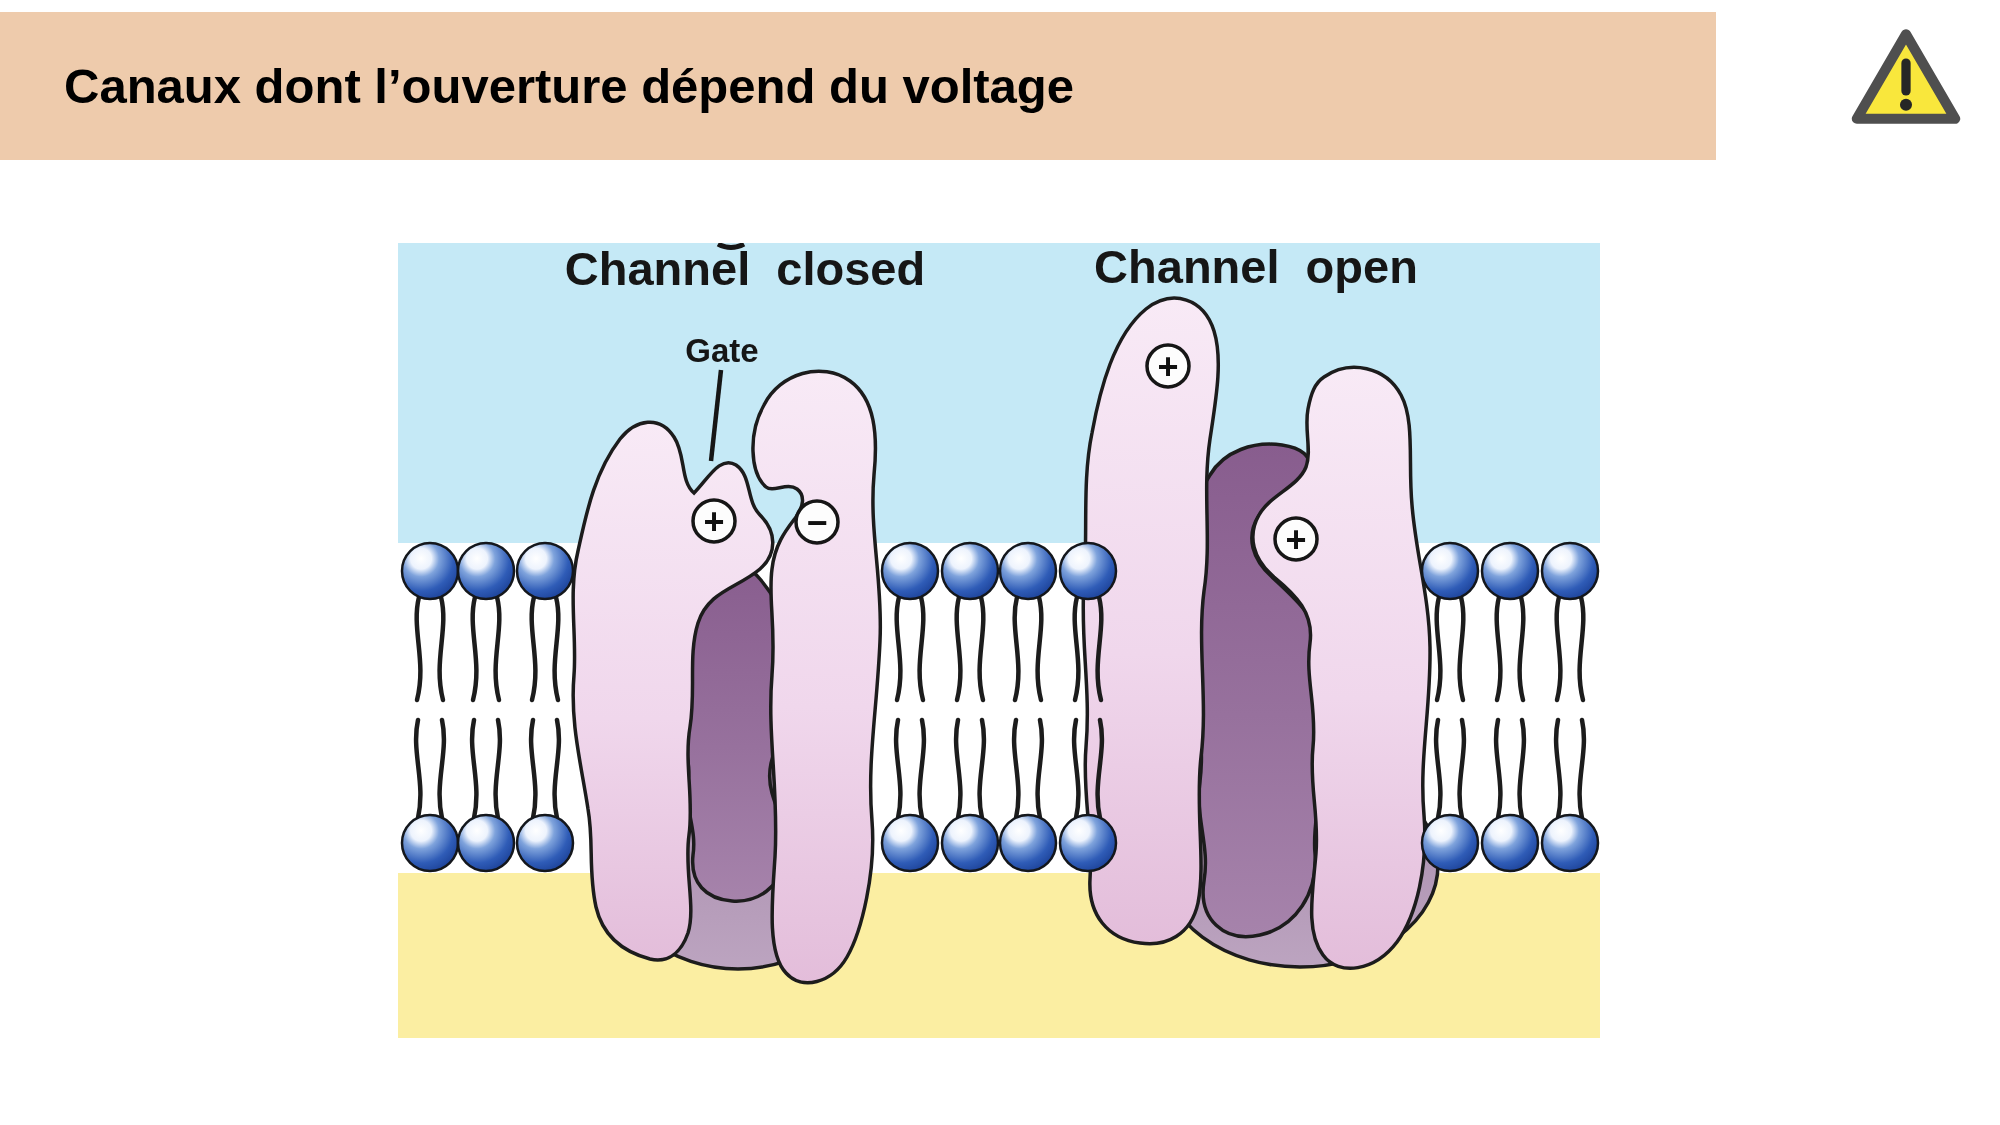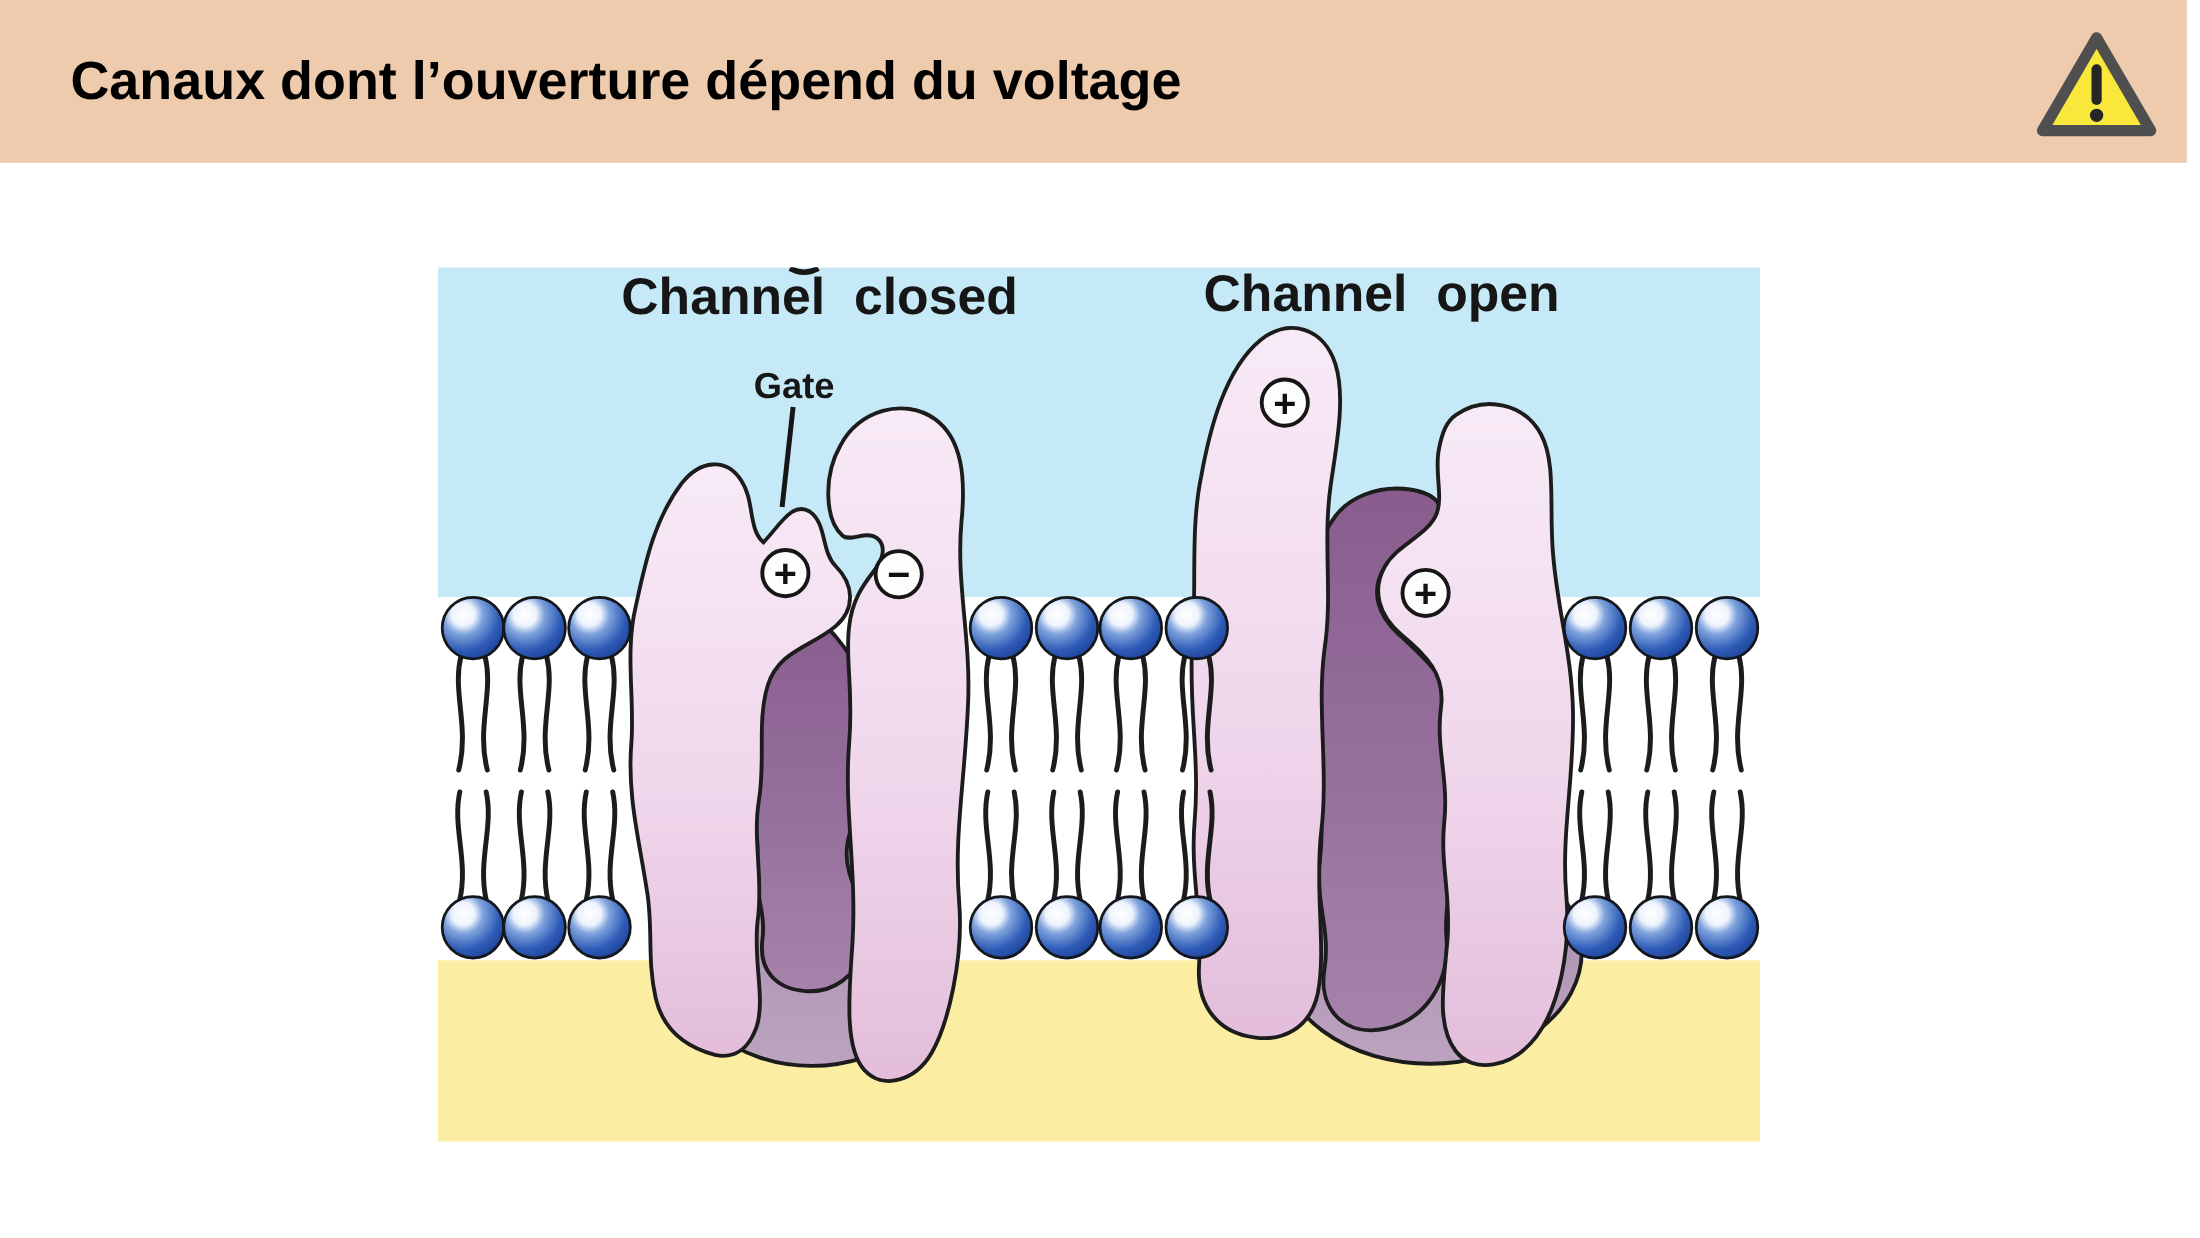--- a/index.html
+++ b/index.html
@@ -1,21 +1,21 @@
 <!DOCTYPE html>
 <html><head>
 <meta charset="utf-8">
 <style>
   html,body{margin:0;padding:0;}
   body{
     width:2000px;height:1125px;overflow:hidden;background:#ffffff;
     font-family:"Liberation Sans",sans-serif;position:relative;
   }
   .header{
-    position:absolute;left:0;top:0;width:1988px;height:148px;
+    position:absolute;left:0;top:12px;width:1716px;height:148px;
     background:#EECBAC;display:flex;align-items:center;
   }
   .header h1{
     margin:0 0 0 64px;font-size:49px;font-weight:bold;color:#000;
     letter-spacing:0px;
   }
   .warning{
     position:absolute;right:38px;top:26px;width:112px;height:102px;
   }
   .diagram{

